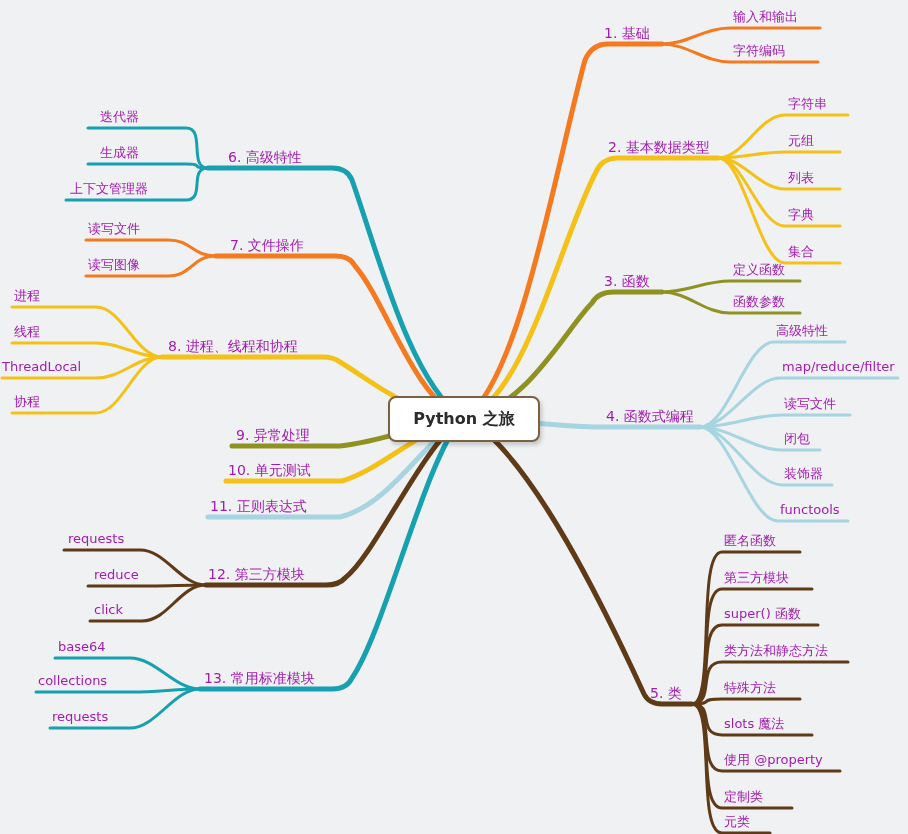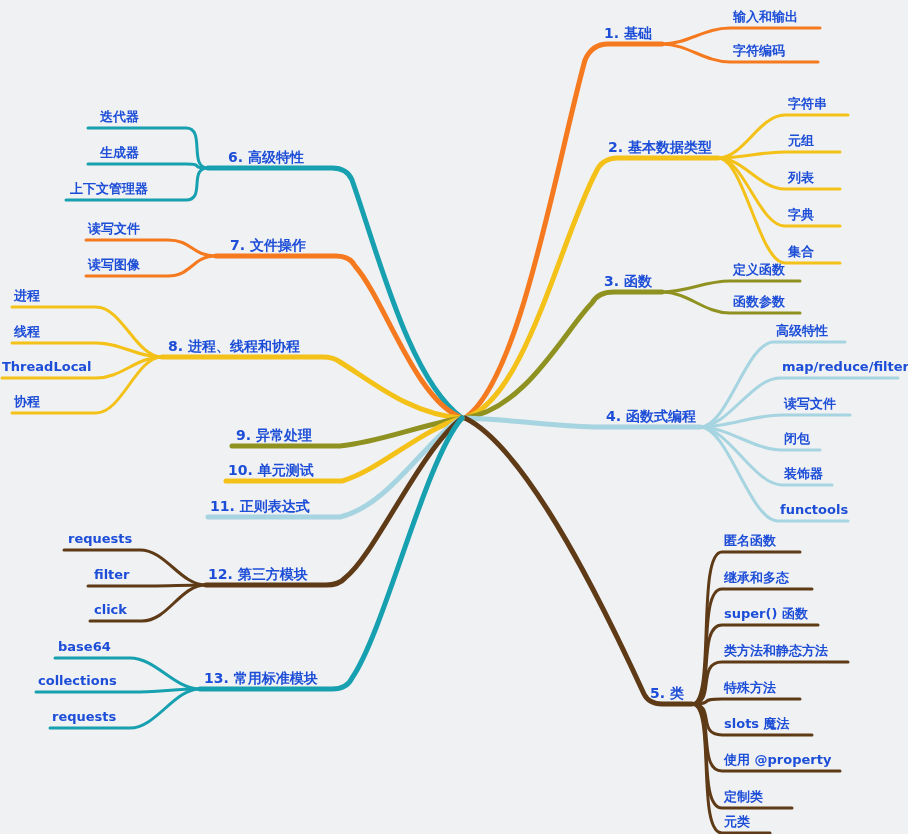--- a/index.html
+++ b/index.html
@@ -18,21 +18,21 @@
   .main{stroke-width:5;}
   .sub{stroke-width:3;}
   .s-orange{stroke:#f5791f;}
   .s-yellow{stroke:#f3c118;}
   .s-olive{stroke:#8f9221;}
   .s-teal{stroke:#16a0b0;}
   .s-lblue{stroke:#a6d4e1;}
   .s-brown{stroke:#5e3a17;}
   .lbl,.child{
     position:absolute;z-index:2;
-    color:#1d4ed8;font-weight:bold;white-space:nowrap;
+    color:#a21caf;font-weight:normal;white-space:nowrap;
     line-height:16px;
   }
   .lbl{font-size:14px;}
   .child{font-size:13px;}
   .center-node{
     position:absolute;z-index:3;
     left:388px;top:396px;width:148px;height:42px;
     background:#ffffff;
     border:2px solid #7d5f41;
     border-radius:8px;
@@ -133,20 +133,21 @@
     </g>
 
     <g>
       <path class="main s-teal" d="M 462 418 C 425 460, 385 630, 352 678 Q 347 689, 332 689 L 200 689"></path>
       <path class="sub s-teal" d="M 200 689 C 174 689, 156 658, 130 658 L 55 658"></path>
       <path class="sub s-teal" d="M 200 689 C 176 689, 158 692, 132 692 L 36 692"></path>
       <path class="sub s-teal" d="M 200 689 C 174 689, 156 728, 130 728 L 50 728"></path>
     </g>
   </svg>
 
+  <div class="center-node">Python 之旅</div>
 
   <div class="lbl" style="left:604px;top:25px">1. 基础</div>
   <div class="child" style="left:733px;top:9px">输入和输出</div>
   <div class="child" style="left:733px;top:43px">字符编码</div>
 
   <div class="lbl" style="left:608px;top:139px">2. 基本数据类型</div>
   <div class="child" style="left:788px;top:96px">字符串</div>
   <div class="child" style="left:788px;top:133px">元组</div>
   <div class="child" style="left:788px;top:170px">列表</div>
   <div class="child" style="left:788px;top:207px">字典</div>
@@ -159,21 +160,21 @@
   <div class="lbl" style="left:606px;top:408px">4. 函数式编程</div>
   <div class="child" style="left:776px;top:323px">高级特性</div>
   <div class="child" style="left:782px;top:359px">map/reduce/filter</div>
   <div class="child" style="left:784px;top:396px">读写文件</div>
   <div class="child" style="left:784px;top:431px">闭包</div>
   <div class="child" style="left:784px;top:466px">装饰器</div>
   <div class="child" style="left:780px;top:502px">functools</div>
 
   <div class="lbl" style="left:650px;top:685px">5. 类</div>
   <div class="child" style="left:724px;top:533px">匿名函数</div>
-  <div class="child" style="left:724px;top:570px">继承和多态</div>
+  <div class="child" style="left:724px;top:570px">第三方模块</div>
   <div class="child" style="left:724px;top:606px">super() 函数</div>
   <div class="child" style="left:724px;top:643px">类方法和静态方法</div>
   <div class="child" style="left:724px;top:680px">特殊方法</div>
   <div class="child" style="left:724px;top:716px">slots 魔法</div>
   <div class="child" style="left:724px;top:752px">使用 @property</div>
   <div class="child" style="left:724px;top:789px">定制类</div>
   <div class="child" style="left:724px;top:814px">元类</div>
 
   <div class="lbl" style="left:228px;top:149px">6. 高级特性</div>
   <div class="child" style="left:100px;top:109px">迭代器</div>
@@ -191,21 +192,21 @@
   <div class="child" style="left:14px;top:394px">协程</div>
 
   <div class="lbl" style="left:236px;top:427px">9. 异常处理</div>
 
   <div class="lbl" style="left:228px;top:462px">10. 单元测试</div>
 
   <div class="lbl" style="left:210px;top:498px">11. 正则表达式</div>
 
   <div class="lbl" style="left:208px;top:566px">12. 第三方模块</div>
   <div class="child" style="left:68px;top:531px">requests</div>
-  <div class="child" style="left:94px;top:567px">filter</div>
+  <div class="child" style="left:94px;top:567px">reduce</div>
   <div class="child" style="left:94px;top:602px">click</div>
 
   <div class="lbl" style="left:204px;top:670px">13. 常用标准模块</div>
   <div class="child" style="left:58px;top:639px">base64</div>
   <div class="child" style="left:38px;top:673px">collections</div>
   <div class="child" style="left:52px;top:709px">requests</div>
 
 </div>
 
 </body></html>

